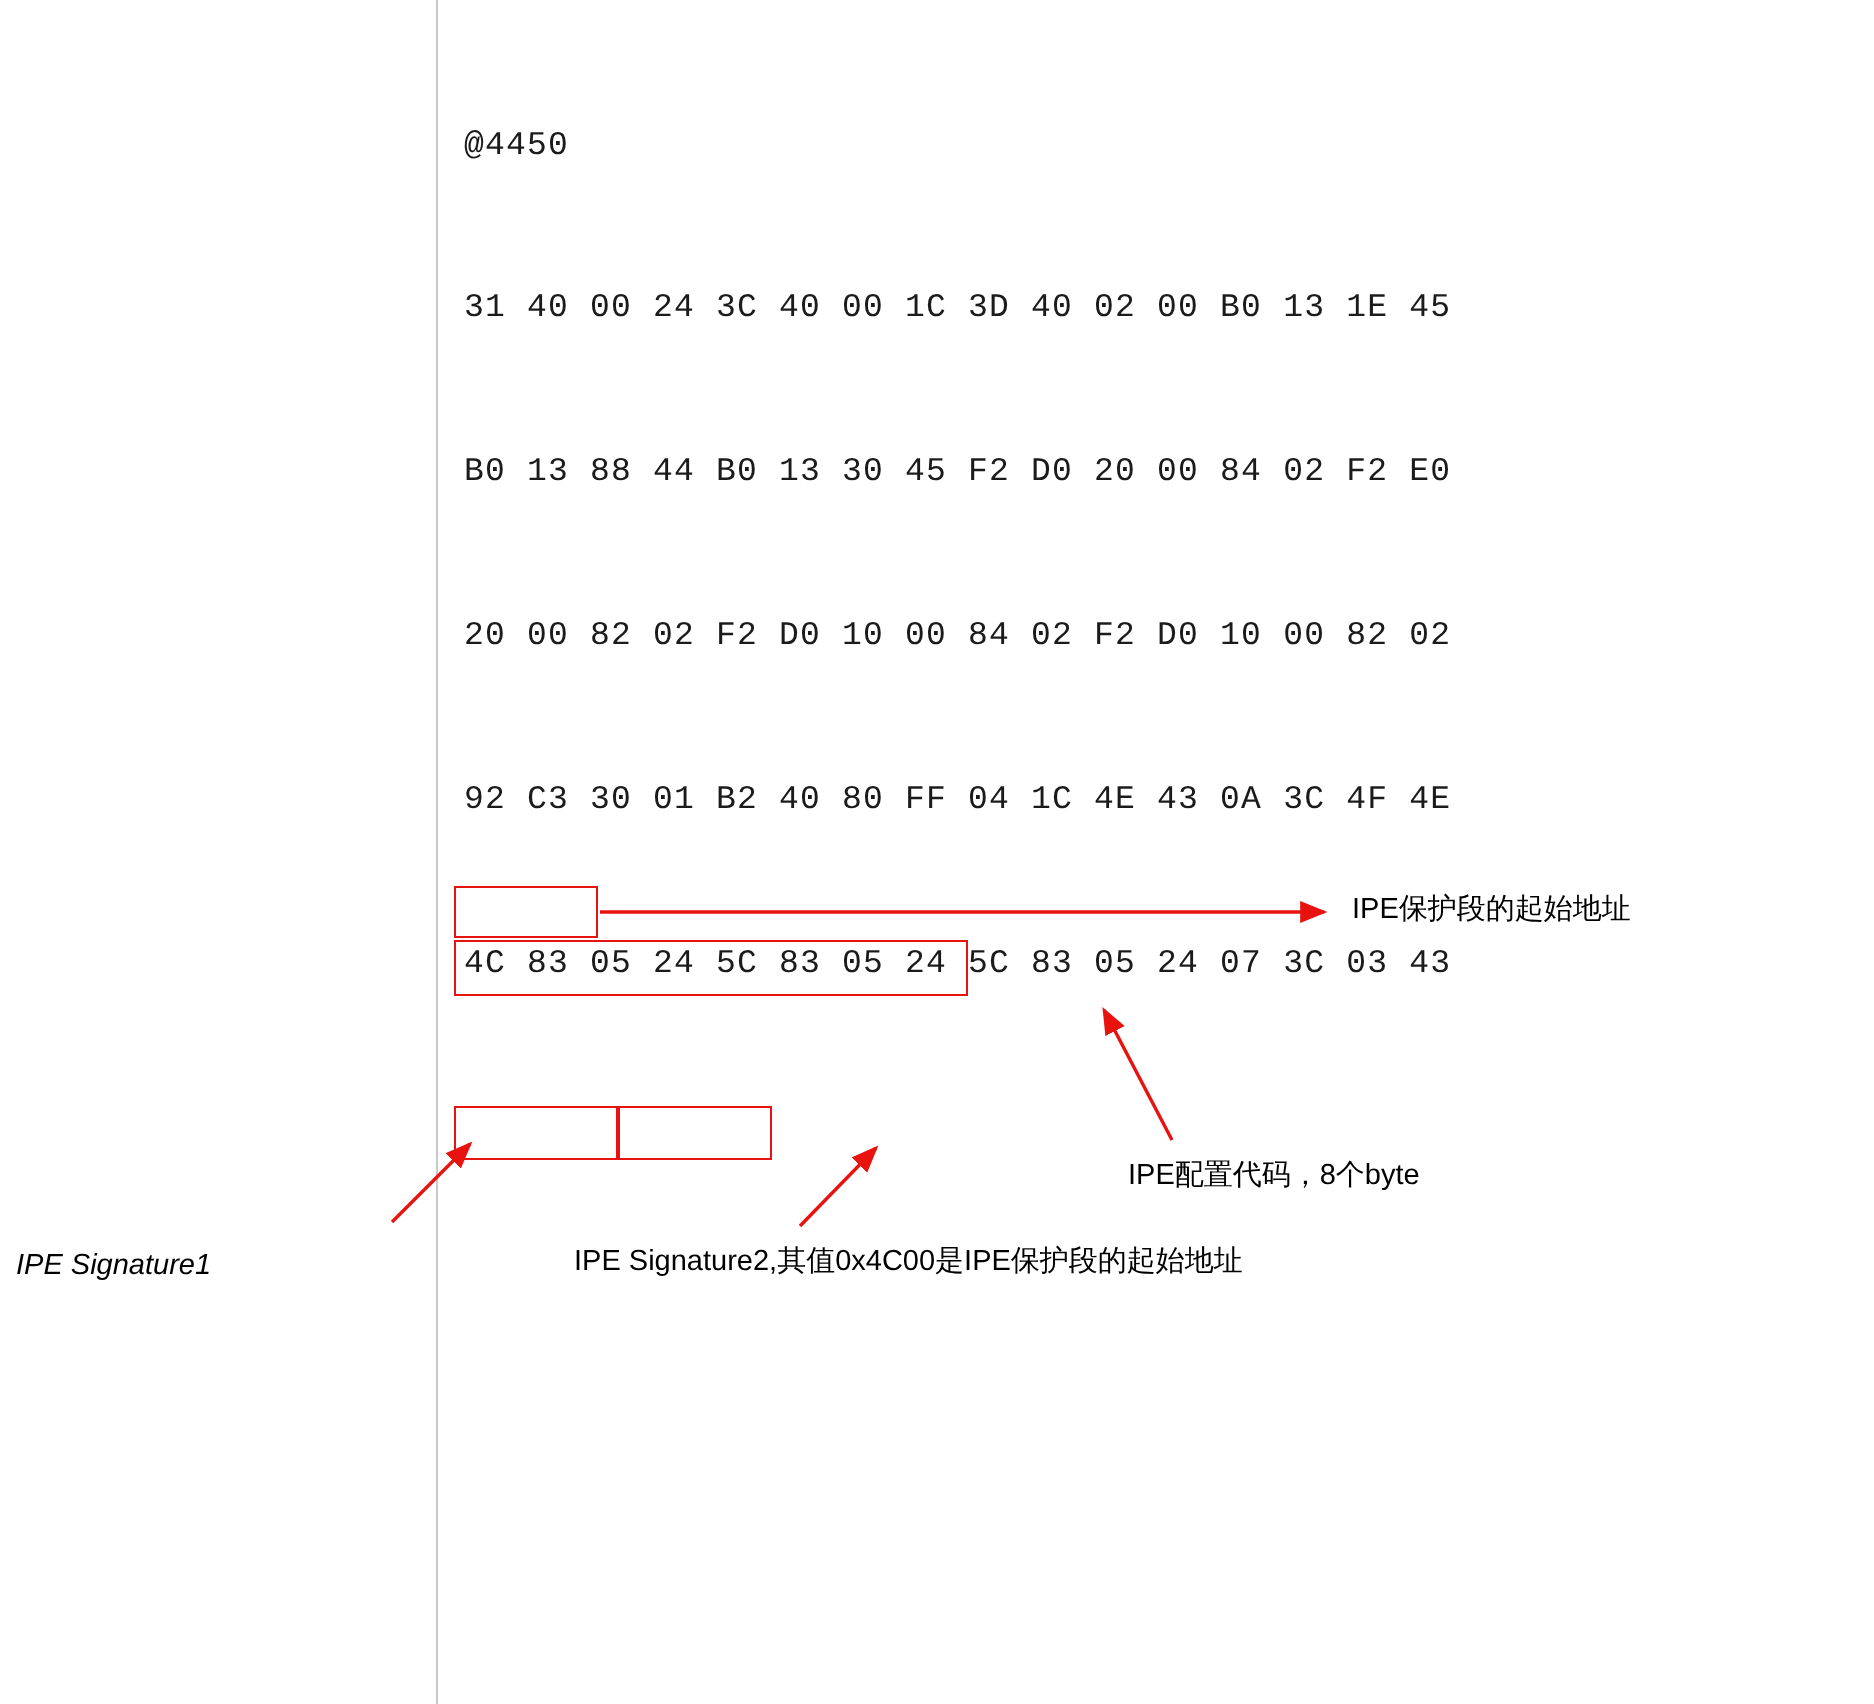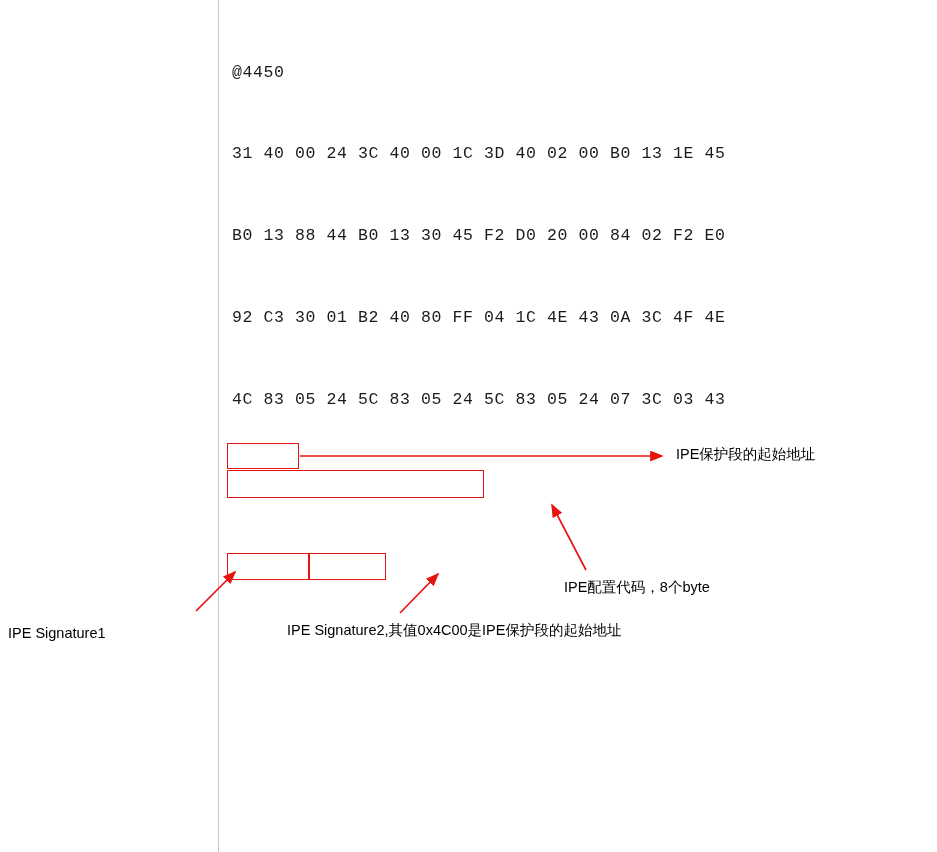--- a/index.html
+++ b/index.html
@@ -69,20 +69,21 @@
   }
 </style>
 </head>
 <body>
 
 <div id="hex-panel">
   <div id="hex-lines">
     <div class="hexline">@4450</div>
     <div class="hexline">31 40 00 24 3C 40 00 1C 3D 40 02 00 B0 13 1E 45</div>
     <div class="hexline">B0 13 88 44 B0 13 30 45 F2 D0 20 00 84 02 F2 E0</div>
+    <div class="hexline">20 00 82 02 F2 D0 10 00 84 02 F2 D0 10 00 82 02</div>
     <div class="hexline">92 C3 30 01 B2 40 80 FF 04 1C 4E 43 0A 3C 4F 4E</div>
     <div class="hexline">4C 83 05 24 5C 83 05 24 5C 83 05 24 07 3C 03 43</div>
     
     
     
     
     
     
     
     
@@ -117,14 +118,14 @@
 
   <line x1="586" y1="570" x2="552" y2="505" stroke="#e8120e" stroke-width="1.7" marker-end="url(#ah)"></line>
 
   <line x1="196" y1="611" x2="235" y2="572" stroke="#e8120e" stroke-width="1.7" marker-end="url(#ah)"></line>
 
   <line x1="400" y1="613" x2="438" y2="574" stroke="#e8120e" stroke-width="1.7" marker-end="url(#ah)"></line>
 </svg>
 
 <div class="redlabel" style="left: 676px; top: 445px;">IPE保护段的起始地址</div>
 <div class="redlabel" style="left: 520px; top: 578px; margin-left: 44px;">IPE配置代码，8个byte</div>
-<div class="redlabel" style="left: 8px; top: 625px;">IPE Signature1</div>
+<div class="redlabel" style="left: 8px; top: 625px; font-style: italic;">IPE Signature1</div>
 <div class="redlabel" style="left: 287px; top: 621px;">IPE Signature2,其值0x4C00是IPE保护段的起始地址</div>
 
 </body></html>

